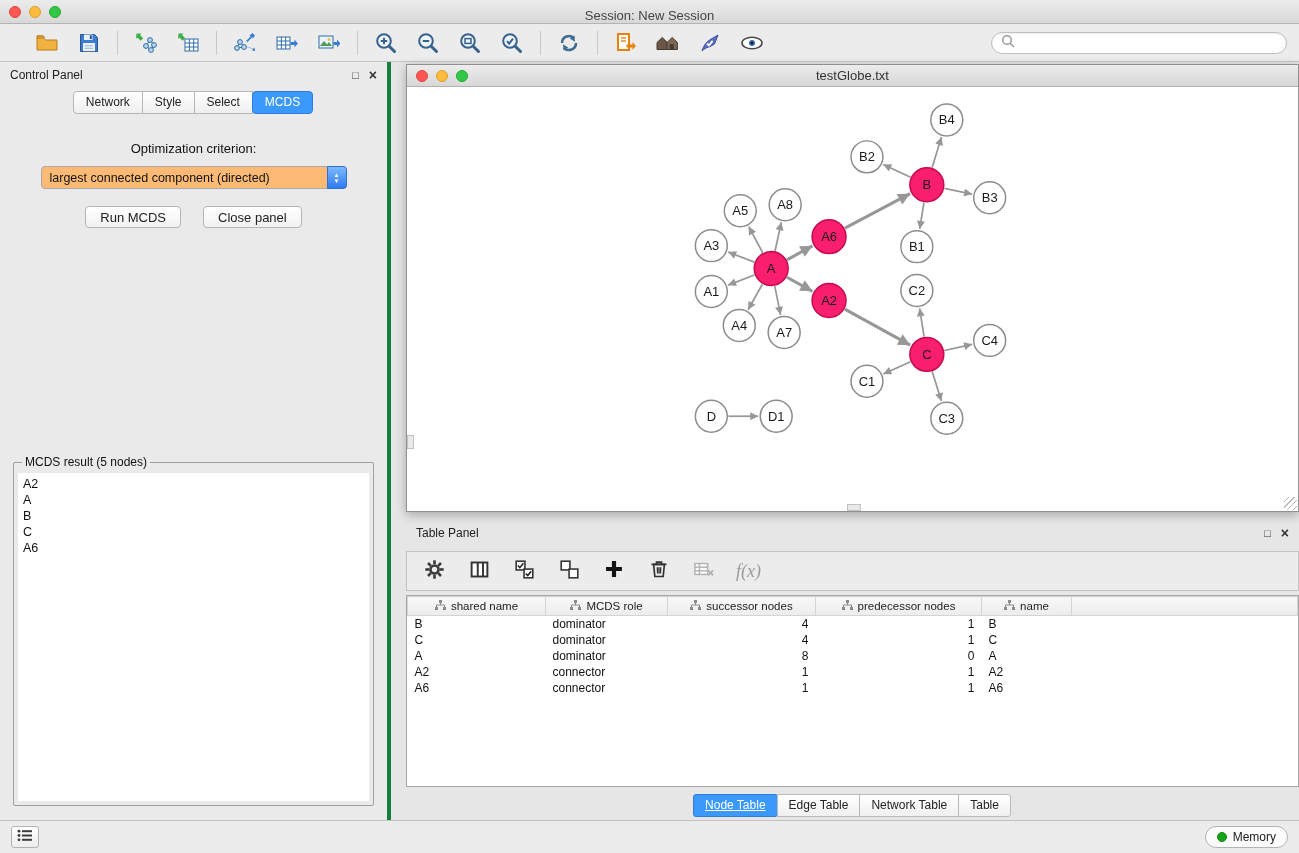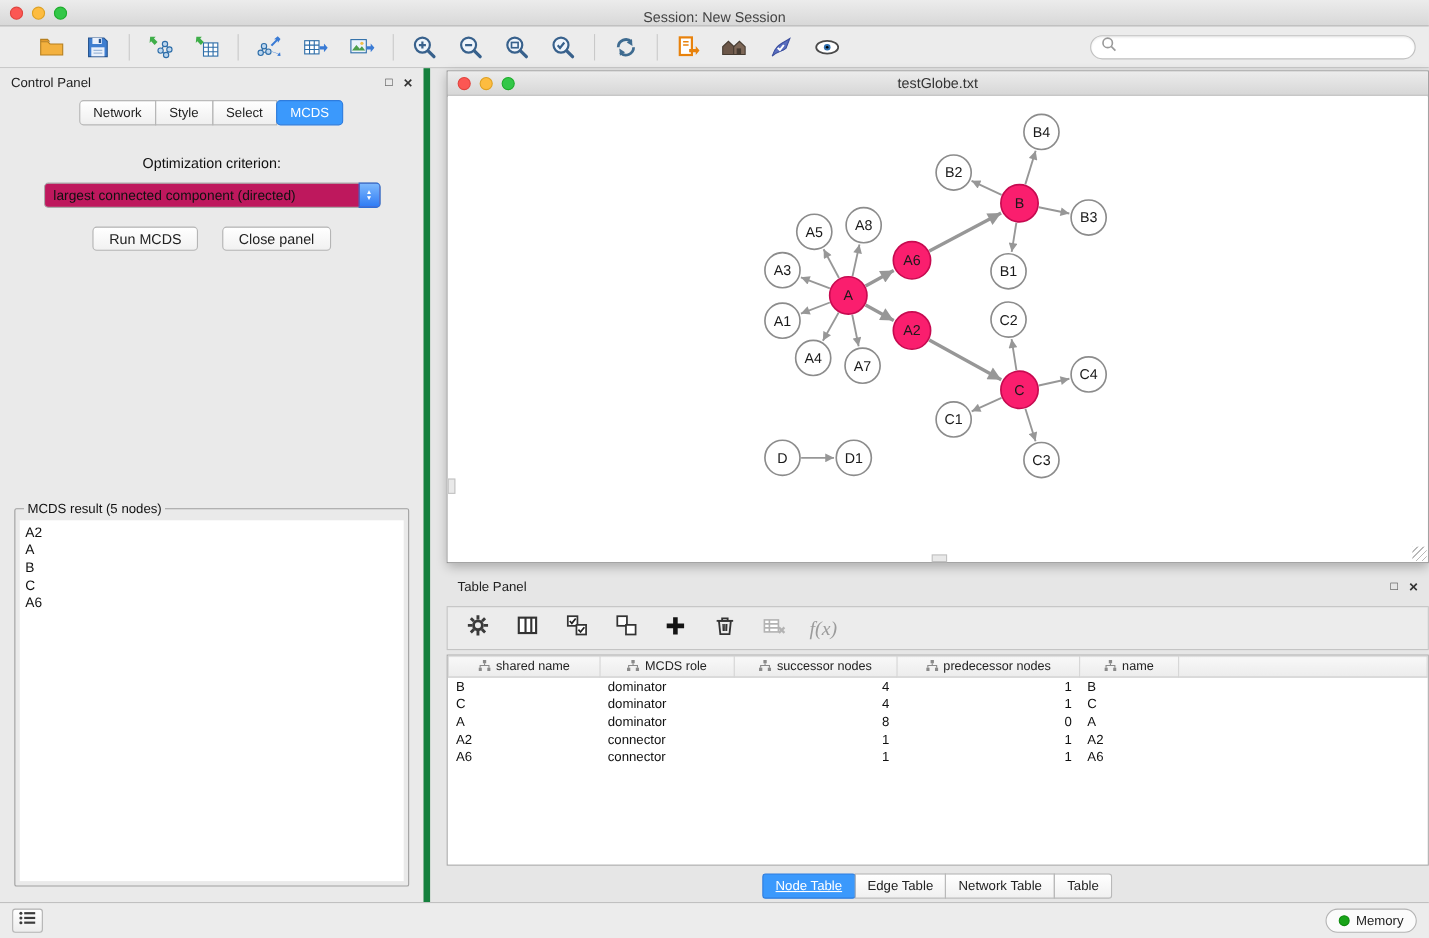--- a/index.html
+++ b/index.html
@@ -17,33 +17,33 @@
 
   
   .toolbar { height:38px; background:#ececec; border-bottom:1px solid #c6c6c6; display:flex; align-items:center; padding:0 12px 0 26px; }
   .tb-btn { width:42px; height:32px; display:flex; align-items:center; justify-content:center; border-radius:4px; cursor:default; }
   .tb-btn svg { display:block; }
   .tb-sep { width:1px; height:24px; background:#c9c9c9; margin:0 7px; }
   .search-box { margin-left:auto; width:296px; height:22px; background:#fff; border:1px solid #c0c0c0; border-radius:12px; display:flex; align-items:center; padding:0 9px; gap:5px; box-shadow:inset 0 1px 2px rgba(0,0,0,.08); }
   .search-box input { border:none; outline:none; flex:1; font-size:12px; background:transparent; font-family:inherit; }
 
   
-  .control-panel { position:absolute; left:0; top:62px; width:391px; bottom:33px; background:#eaeaea; border-right:6px solid #15803d; }
+  .control-panel { position:absolute; left:0; top:62px; width:391px; bottom:33px; background:#eaeaea; border-right:4px solid #15803d; }
   .panel-header { height:26px; display:flex; align-items:center; padding:0 10px; font-size:12px; color:#222; }
   .panel-header .spacer { flex:1; }
   .ph-icon { margin-left:10px; font-size:11px; color:#333; line-height:1; cursor:default; }
   .ph-icon.close { font-weight:bold; font-size:14px; }
 
   .cp-tabs { display:flex; justify-content:center; margin-top:3px; }
   .cp-tab { font-size:12px; padding:3px 12px 4px; background:linear-gradient(#ffffff,#efefef); border:1px solid #b7b7b7; margin-left:-1px; color:#222; cursor:default; }
   .cp-tab:first-child { border-radius:4px 0 0 4px; }
   .cp-tab.active { background:#3b99fc; border-color:#2e7cdd; color:#fff; border-radius:4px; }
 
   .opt-label { text-align:center; margin-top:27px; font-size:13px; color:#111; }
-  .combo { margin:10px auto 0; width:306px; height:23px; border:1px solid #a9a9a9; border-radius:4px; background:#be185d; display:flex; align-items:center; font-size:12.5px; color:#111; padding-left:8px; position:relative; }
+  .combo { margin:10px auto 0; width:306px; height:23px; border:1px solid #a9a9a9; border-radius:4px; background:#fdba74; display:flex; align-items:center; font-size:12.5px; color:#111; padding-left:8px; position:relative; }
   .combo .combo-btn { position:absolute; right:-1px; top:-1px; width:20px; height:23px; border-radius:0 4px 4px 0; background:linear-gradient(#7db9fd,#2f7bf4); display:flex; flex-direction:column; align-items:center; justify-content:center; color:#fff; font-size:6px; line-height:6px; border:1px solid #2e6fd8; }
   .cp-buttons { display:flex; justify-content:center; gap:22px; margin-top:17px; }
   .mac-btn { height:22px; padding:0 14px; font-size:13px; color:#222; background:linear-gradient(#ffffff,#f1f1f1); border:1px solid #b5b5b5; border-radius:4px; font-family:inherit; }
 
   .result-box { position:absolute; left:13px; right:13px; top:393px; bottom:14px; border:1px solid #9f9f9f; border-radius:2px; background:#eaeaea; padding:4px; }
   .result-box legend { font-size:12px; color:#111; padding:0 3px; margin-left:4px; }
   .result-inner { background:#fff; width:100%; height:100%; overflow:auto; padding:3px 5px; }
   .result-item { font-size:12.5px; color:#111; line-height:16px; }
 
   

